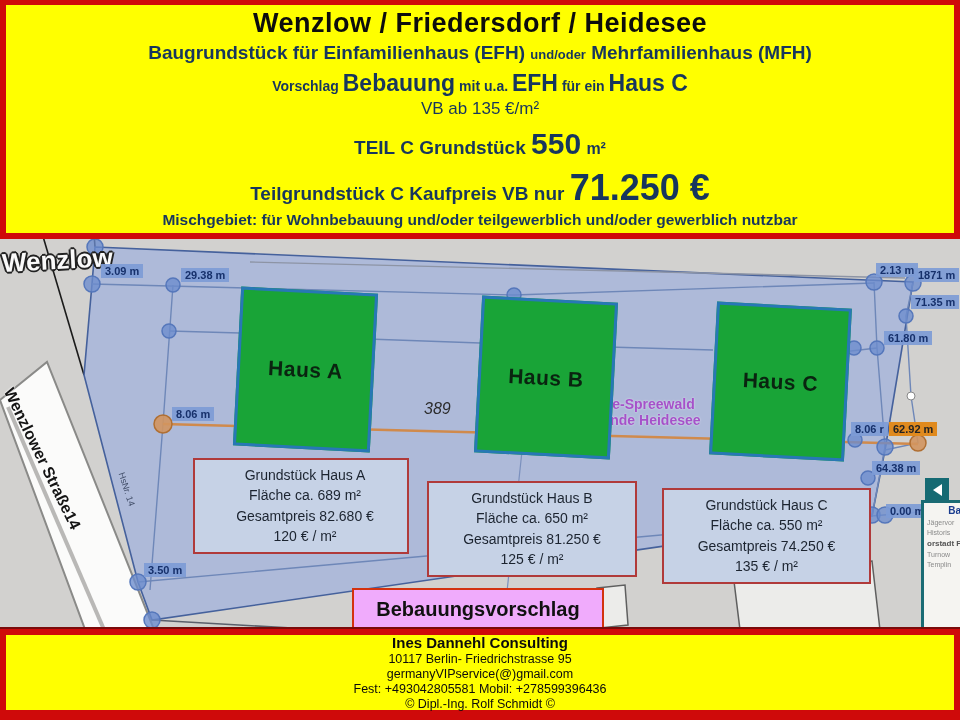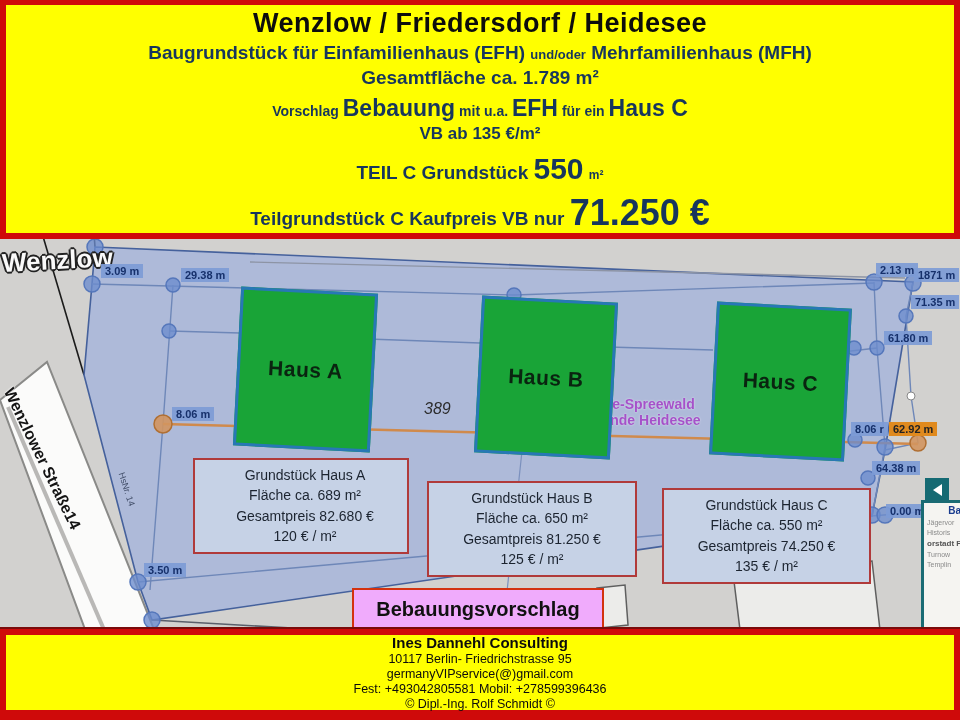--- a/index.html
+++ b/index.html
@@ -9,24 +9,24 @@
   
   #header{position:absolute;left:0;top:0;width:960px;height:239px;background:#cf0a0a;}
   .header-inner{position:absolute;left:6px;top:5px;width:948px;height:228px;background:#ffff00;
                 display:flex;flex-direction:column;align-items:center;text-align:center;color:#17365d;}
   .h-title{font-size:27px;font-weight:bold;color:#0d0d0d;margin-top:3px;letter-spacing:0.5px;}
   .h-line2{font-size:19px;font-weight:bold;margin-top:3px;}
   .h-line2 .small{font-size:13px;}
   .h-line3{font-size:19px;font-weight:bold;margin-top:3px;}
   .h-line4{font-size:14px;font-weight:bold;margin-top:6px;}
   .h-line4 .big{font-size:23px;}
-  .h-line5{font-size:17px;font-weight:bold;margin-top:2px;}
+  .h-line5{font-size:17px;font-weight:normal;margin-top:2px;}
   .h-line6{font-size:19px;font-weight:bold;margin-top:8px;}
   .h-line6 .big{font-size:30px;}
-  .h-line6 .small{font-size:12px;}
+  .h-line6 .small{font-size:16px;}
   .h-line7{font-size:19px;font-weight:bold;margin-top:6px;}
   .h-line7 .big{font-size:36px;}
   .h-line8{font-size:15.5px;font-weight:bold;margin-top:2px;}
 
   
   #map{position:absolute;left:0;top:239px;width:960px;height:388px;background:#d2d1cf;overflow:hidden;}
   #map-svg{position:absolute;left:0;top:0;}
 
   .chip{position:absolute;background:rgba(125,155,214,0.92);color:#16306b;font-size:11px;
         font-weight:bold;padding:1px 4px;white-space:nowrap;z-index:6;}
@@ -75,21 +75,20 @@
 </style>
 </head>
 <body>
 
 <div id="stage">
 
   <div id="header">
     <div class="header-inner">
       <div class="h-title">Wenzlow / Friedersdorf / Heidesee</div>
       <div class="h-line2"><span>Baugrundstück  für Einfamilienhaus  (EFH)</span> <span class="small">und/oder</span> <span>Mehrfamilienhaus  (MFH)</span></div>
-      <div class="h-line3">Gesamtfläche ca. 1.789 m²</div>
       <div class="h-line4"><span>Vorschlag</span> <span class="big">Bebauung</span> <span>mit u.a.</span> <span class="big">EFH</span> <span>für ein</span> <span class="big">Haus C</span></div>
       <div class="h-line5">VB ab 135 €/m²</div>
       <div class="h-line6"><span>TEIL C Grundstück</span> <span class="big">550</span> <span class="small">m²</span></div>
       <div class="h-line7"><span>Teilgrundstück C Kaufpreis  VB  nur</span> <span class="big">71.250 €</span></div>
       <div class="h-line8">Mischgebiet: für Wohnbebauung und/oder teilgewerblich und/oder gewerblich nutzbar</div>
     </div>
   </div>
 
   <div id="map">
 

